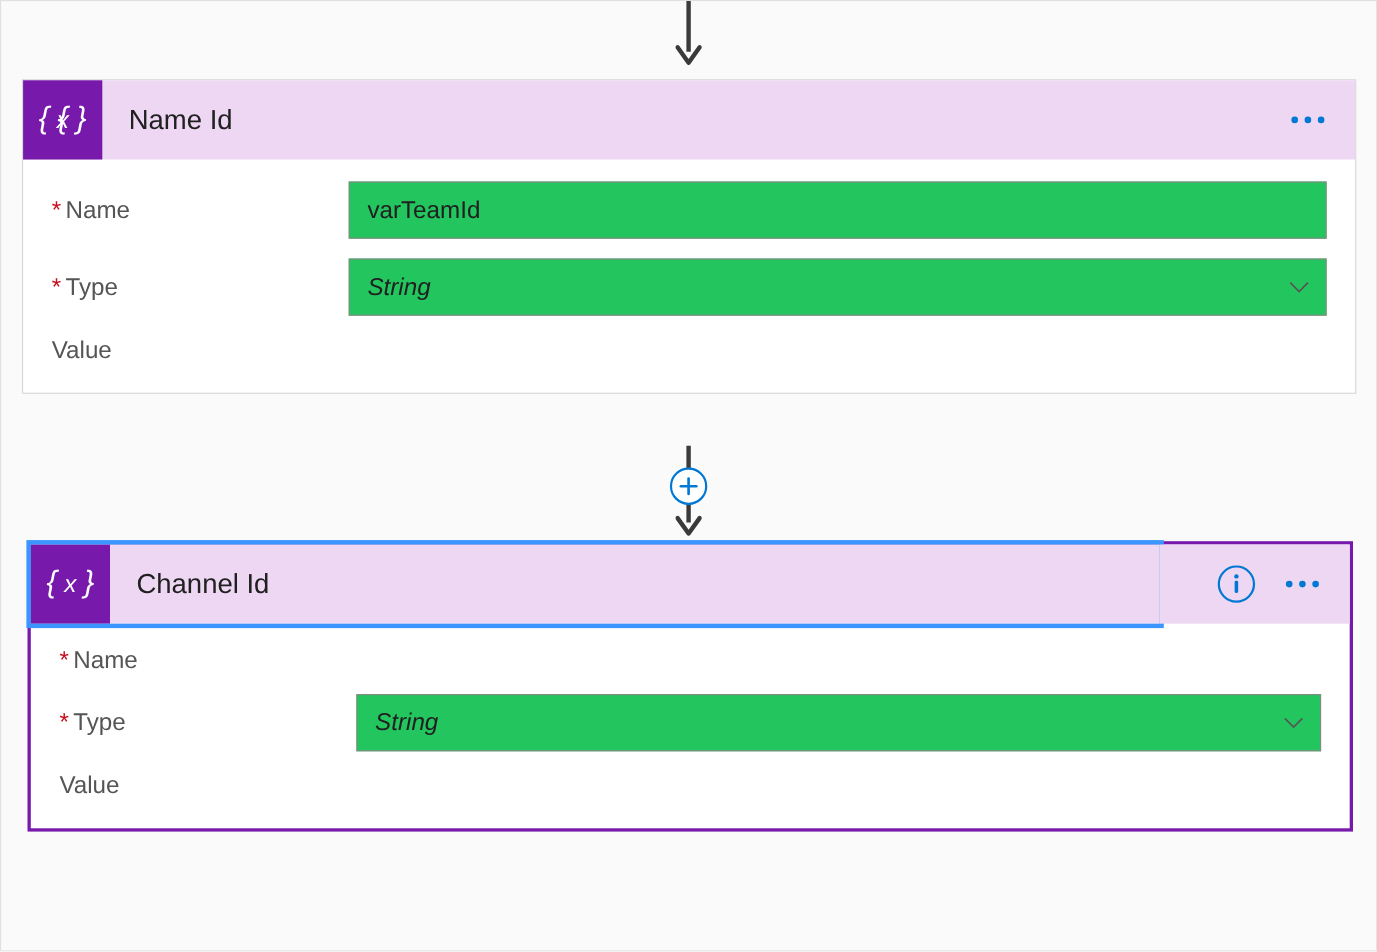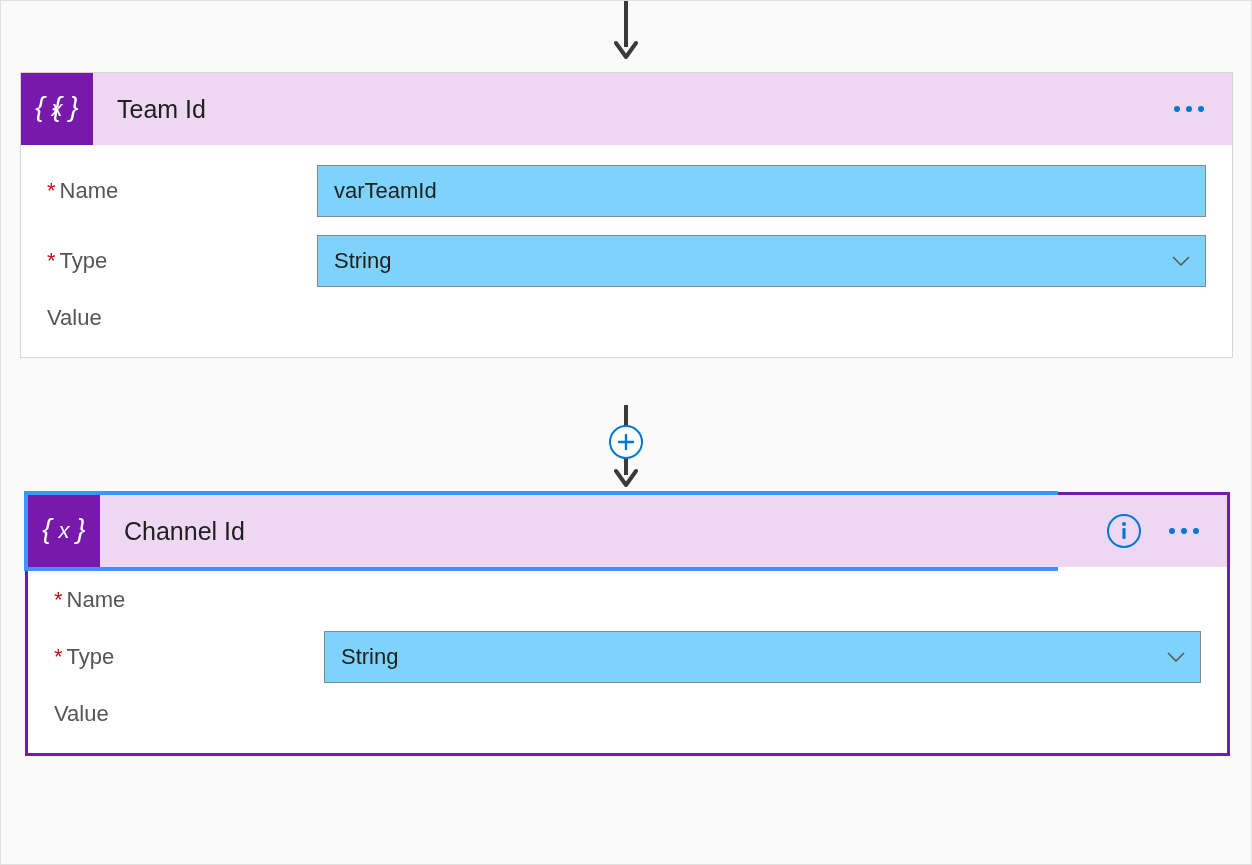--- a/index.html
+++ b/index.html
@@ -113,29 +113,29 @@
     align-items: baseline;
   }
   .req { color: #c50f1f; margin-right: 4px; font-size: 22px; }
   .field-input {
     flex: 1;
     border: 1px solid #8a8886;
     height: 52px;
     font-size: 22px;
     padding: 0 16px;
     color: #202020;
-    background: #7dd3fc;
+    background: #22c55e;
     font-family: inherit;
   }
   .select-wrap {
     flex: 1;
     position: relative;
     display: flex;
   }
-  .select-wrap .field-input { padding-right: 64px; width: 100%; }
+  .select-wrap .field-input { padding-right: 64px; width: 100%; font-style: italic; }
   .chevron {
     position: absolute;
     right: 14px;
     top: 50%;
     transform: translateY(-50%);
     pointer-events: none;
   }
   .plus-circle {
     width: 34px;
     height: 34px;
@@ -166,21 +166,21 @@
   <div class="card" style="left:19px; top:71px; width:1213px;">
     <div class="card-header">
       <div class="icon-badge">
         <svg width="46" height="46" viewBox="0 0 46 46">
           <text x="23" y="30" text-anchor="middle" fill="#fff" font-family="'Segoe UI', sans-serif" font-size="28" font-style="italic">{</text>
           <text x="23" y="30" text-anchor="middle" fill="#fff" font-family="'Segoe UI', sans-serif" font-size="22" font-style="italic" dx="0">x</text>
           <text x="23" y="30" text-anchor="middle" fill="#fff" font-family="'Segoe UI', sans-serif" font-size="28" font-style="italic" dx="17">}</text>
           <text x="6" y="30" text-anchor="middle" fill="#fff" font-family="'Segoe UI', sans-serif" font-size="28" font-style="italic">{</text>
         </svg>
       </div>
-      <div class="card-title">Team Id</div>
+      <div class="card-title">Name Id</div>
       <div class="header-actions">
         <div class="ellipsis">
           <span></span>
             <span></span>
             <span></span>
         </div>
       </div>
     </div>
     <div class="card-body">
       <div class="field-row">

